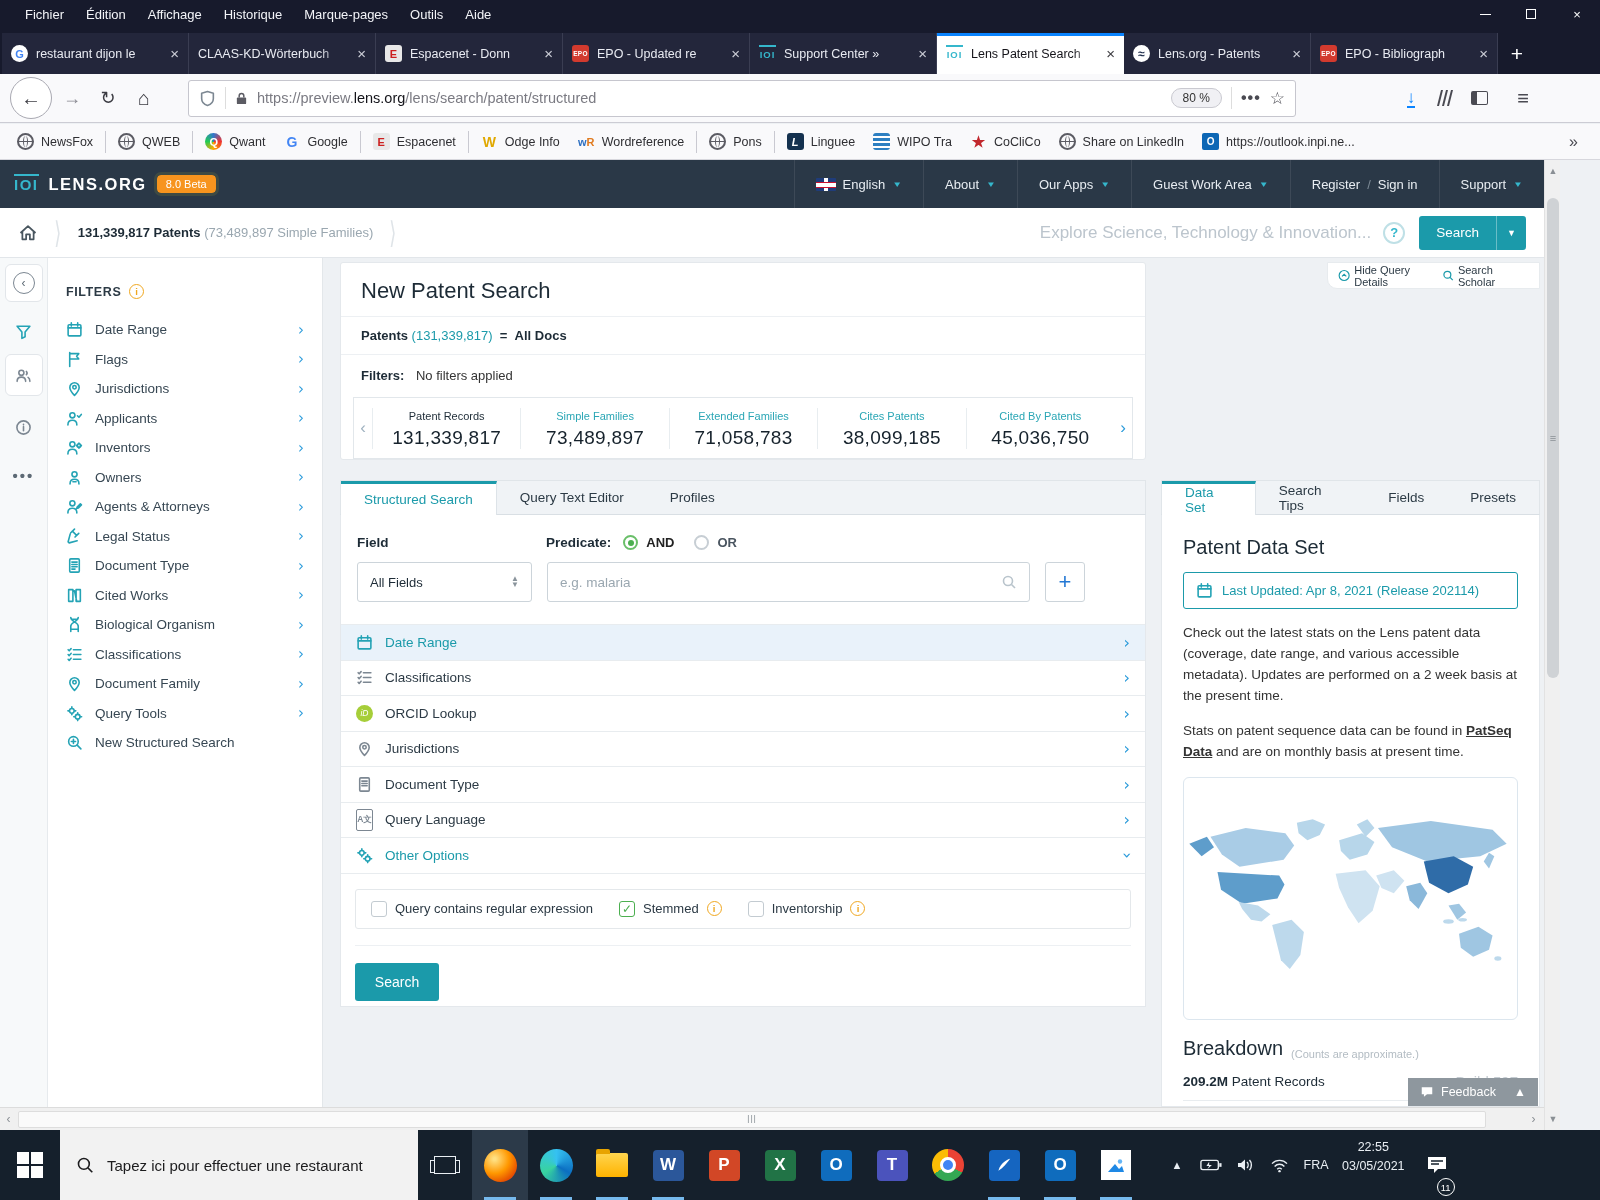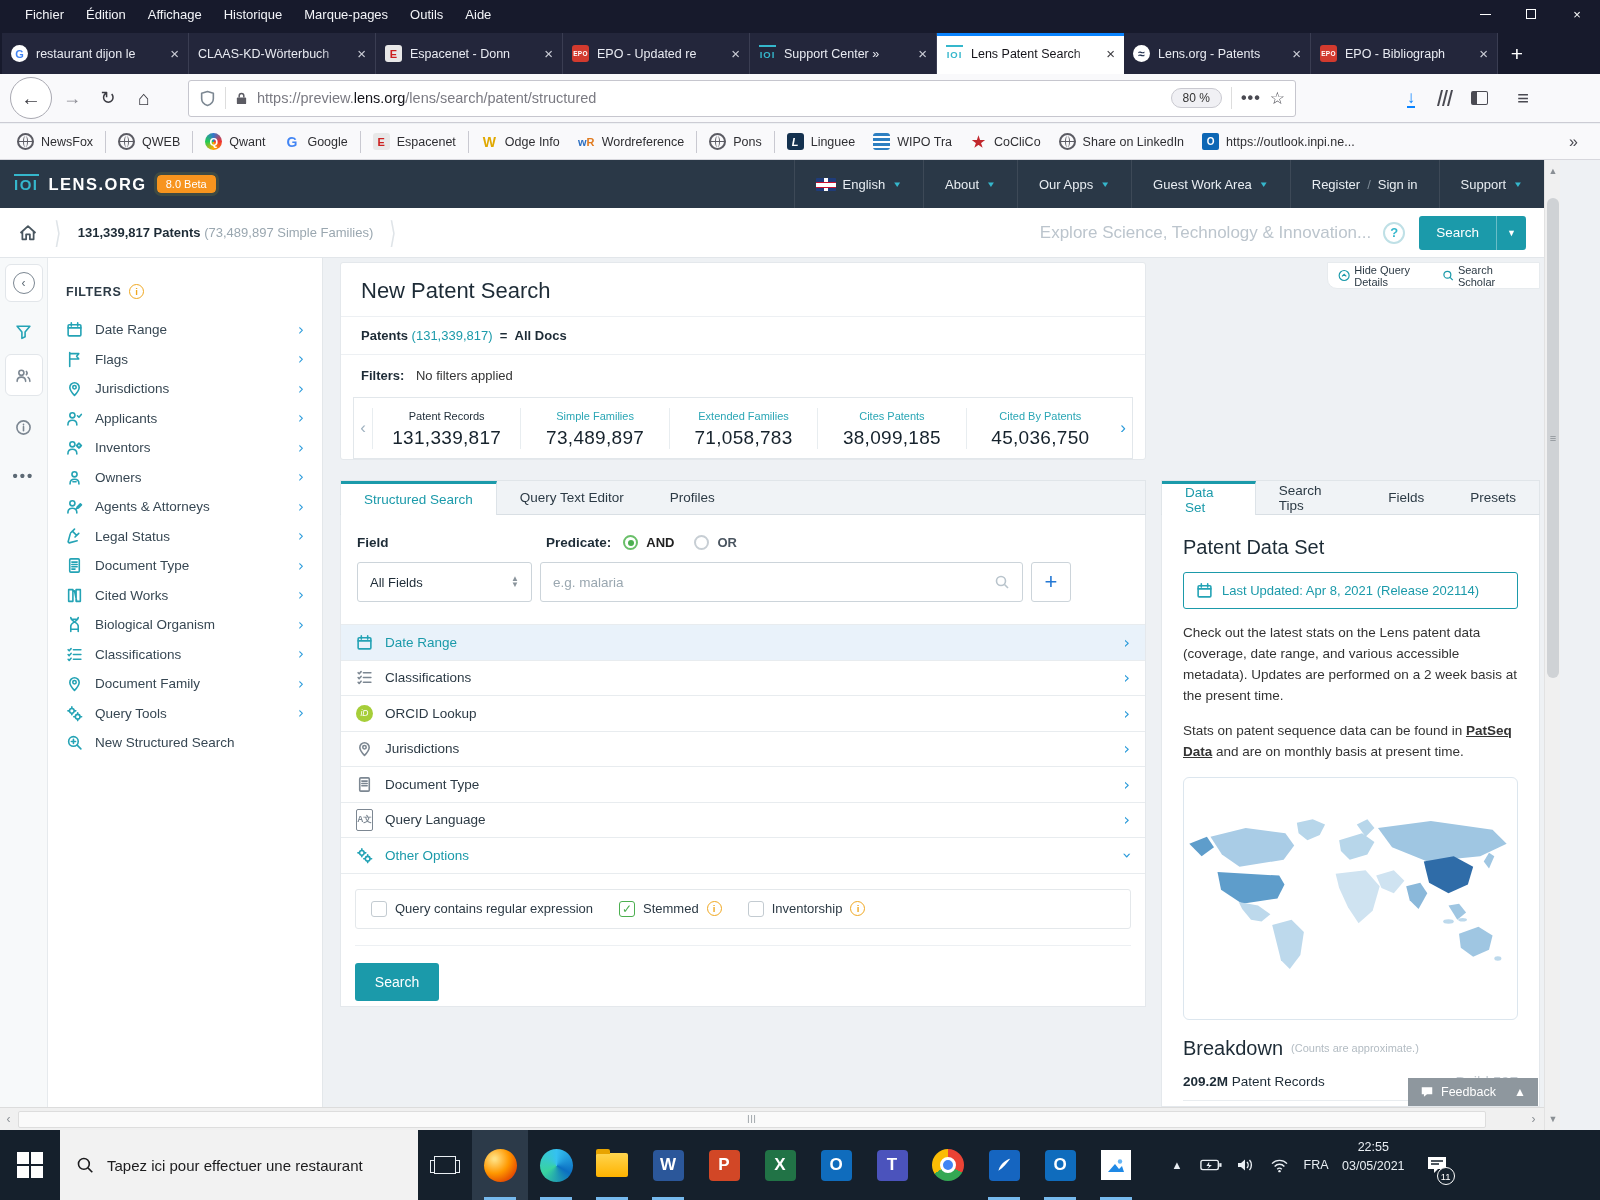--- a/index.html
+++ b/index.html
@@ -99,21 +99,21 @@
 .slabel{font-size:11px;color:#2aa6b5;margin-bottom:5px}
 .scell.first .slabel{color:#1d2b36}
 .sval{font-size:19px;color:#16222c;letter-spacing:.3px}
 #card2{position:absolute;left:340px;top:320px;width:806px;height:527px;background:transparent}
 .tabsrow{height:35px;display:flex;background:#f0f3f6;border:1px solid #e0e5e9;border-bottom:1px solid #d9dfe4;align-items:stretch}
 .mtab{padding:0 23px;display:flex;align-items:center;font-size:13.5px;color:#2c3a45}
 .mtab.active{background:#fff;color:#1b9aaa;border-top:3px solid #1b9aaa;border-right:1px solid #dde3e8;margin-bottom:-1px}
 .cardbody{background:#fff;border:1px solid #e4e8ec;border-top:none;height:492px;position:relative}
 .flabel{font-size:13.5px;font-weight:bold;color:#1d2b36}
 #formrow1{display:flex;padding:20px 16px 8px}
-#formrow2{display:flex;gap:8px;padding:4px 16px 0}
+#formrow2{display:flex;gap:15px;padding:4px 16px 0}
 #fsel{width:175px;height:40px;border:1px solid #ccd4da;border-radius:3px;display:flex;align-items:center;padding:0 12px;font-size:13px;color:#1d2b36;background:#fff}
 #fsel .ud{margin-left:auto;color:#8a949c;font-size:8px;line-height:.8;text-align:center}
 #qinput{width:483px;height:40px;border:1px solid #ccd4da;border-radius:3px;display:flex;align-items:center;padding:0 12px;background:#fff}
 #qinput input{border:none;outline:none;flex:1;font-size:13.5px;font-family:inherit;color:#333}
 #qinput input::placeholder{color:#9aa7b0}
 #plusbtn{width:40px;height:40px;border:1px solid #ccd4da;border-radius:3px;background:#fff;color:#2478d4;font-size:22px;display:flex;align-items:center;justify-content:center}
 .radio{width:15px;height:15px;border-radius:50%;border:2px solid #6abf69;position:relative;flex:none}
 .radio.on::after{content:"";position:absolute;inset:2.5px;border-radius:50%;background:#4caf50}
 .radio.off{border-color:#c7ced4}
 #acc{margin-top:22px;border-top:1px solid #e8ecef}
@@ -129,21 +129,21 @@
 .opt{display:flex;align-items:center;gap:8px}
 #searchbtn{margin:17px 14px;width:84px;height:38px;background:#1b9aaa;color:#fff;border-radius:3px;font-size:14px;display:flex;align-items:center;justify-content:center}
 
 #rcard{position:absolute;left:1161px;top:320px;width:379px;height:527px}
 #rcard .cardbody{height:auto;position:absolute;top:35px;left:0;right:0;bottom:-100px;padding:0 21px}
 #rh2{font-size:20px;font-weight:500;color:#1d2b36;margin:21px 0 13px}
 #updbox{border:1px solid #1b9aaa;border-radius:3px;padding:9px 12px;color:#1b9aaa;font-size:13px;display:flex;gap:9px;align-items:center}
 .para{font-size:13.5px;color:#333;line-height:1.55;margin-top:14px}
 .para a{color:#333;text-decoration:underline;font-weight:bold}
 #mapbox{margin-top:14px;border:1px solid #dce6ee;border-radius:6px;height:243px;overflow:hidden;background:#fff}
-#bdrow{margin-top:17px;display:flex;align-items:center;gap:8px}
+#bdrow{margin-top:17px;display:flex;align-items:flex-end;gap:8px}
 #bdrow .t{font-size:20px;color:#1d2b36}
 #bdrow .n{font-size:11px;color:#b3bcc3}
 .statrow{padding:13px 0 10px;border-bottom:1px solid #e8ecef;font-size:13.5px;color:#1d2b36;display:flex;align-items:center}
 #build{margin-left:auto;color:#c5ccd2;font-size:15px}
 #fb{position:absolute;left:1408px;top:918px;height:28px;background:#8e979e;color:#fff;font-size:12.5px;display:flex;align-items:center;gap:7px;padding:0 12px}
 #fbup{position:absolute;left:1502px;top:918px;width:36px;height:28px;background:#8e979e;color:#fff;display:flex;align-items:center;justify-content:center;font-size:12px}
 
 #vscroll{position:absolute;top:160px;left:1544px;width:16px;height:970px;background:#f0f0f0;border-left:1px solid #e2e2e2}
 #vthumb{position:absolute;top:38px;left:2px;width:12px;height:480px;background:#cfd2d5;border-radius:6px}
 #vthumb::after{content:"≡";position:absolute;top:50%;left:50%;transform:translate(-50%,-50%);color:#8a8f94;font-size:11px}
@@ -171,21 +171,21 @@
 .edge{width:33px;height:33px;border-radius:50%;background:conic-gradient(#35c1f1,#0b6fc2,#38d39f,#35c1f1)}
 .chrome{width:32px;height:32px;border-radius:50%;background:conic-gradient(#ea4335 0 33%,#34a853 33% 66%,#fbbc05 66% 100%);position:relative}
 .chrome::after{content:"";position:absolute;inset:8px;background:#4285f4;border:3px solid #fff;border-radius:50%}
 .folder{width:32px;height:24px;background:linear-gradient(#ffd54f,#ffb300);border-radius:2px;position:relative}
 .folder::before{content:"";position:absolute;top:-4px;left:0;width:14px;height:5px;background:#e8a400;border-radius:2px 2px 0 0}
 .photos{width:30px;height:30px;background:#fff;display:flex;align-items:center;justify-content:center}
 .tray{display:flex;align-items:center;gap:4px;margin-left:18px}
 .tric{width:30px;height:40px;display:flex;align-items:center;justify-content:center;color:#e9eef3}
 #clock{text-align:center;font-size:12.5px;line-height:1.5;margin:0 10px 17px 8px}
 #notif{width:44px;height:70px;display:flex;align-items:center;justify-content:center;position:relative}
-#badge{position:absolute;bottom:15px;right:4px;width:18px;height:18px;border-radius:50%;background:#16222e;border:1.5px solid #fff;color:#fff;font-size:9.5px;display:flex;align-items:center;justify-content:center}
+#badge{position:absolute;bottom:4px;right:4px;width:18px;height:18px;border-radius:50%;background:#16222e;border:1.5px solid #fff;color:#fff;font-size:9.5px;display:flex;align-items:center;justify-content:center}
 .chev{font-family:"DejaVu Sans",sans-serif}
 </style>
 </head>
 <body>
 
 <div id="menubar">
   <span class="mi">Fichier</span>
   <span class="mi">Édition</span>
   <span class="mi">Affichage</span>
   <span class="mi">Historique</span>

